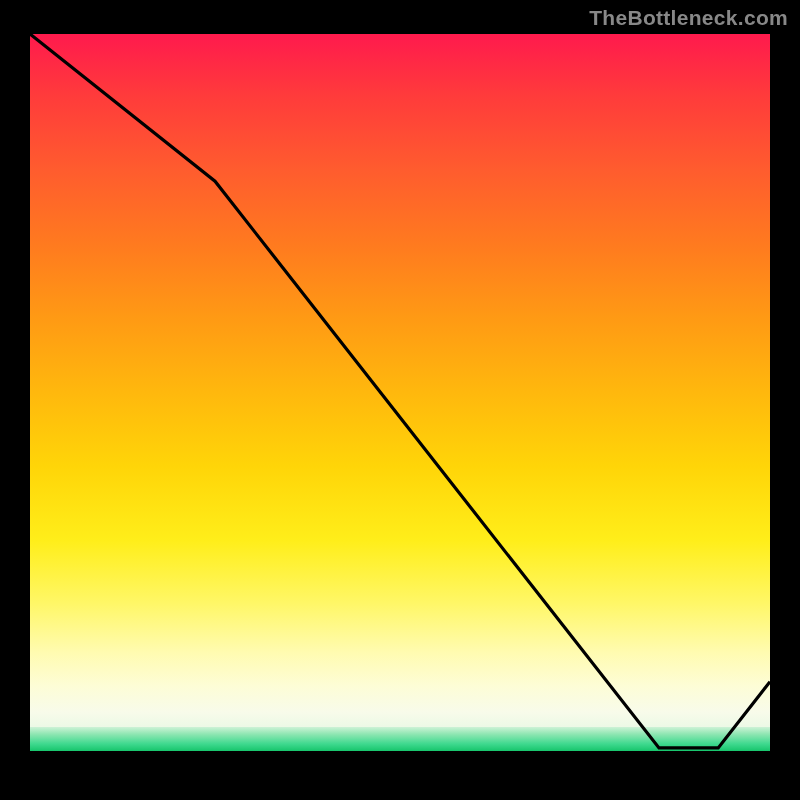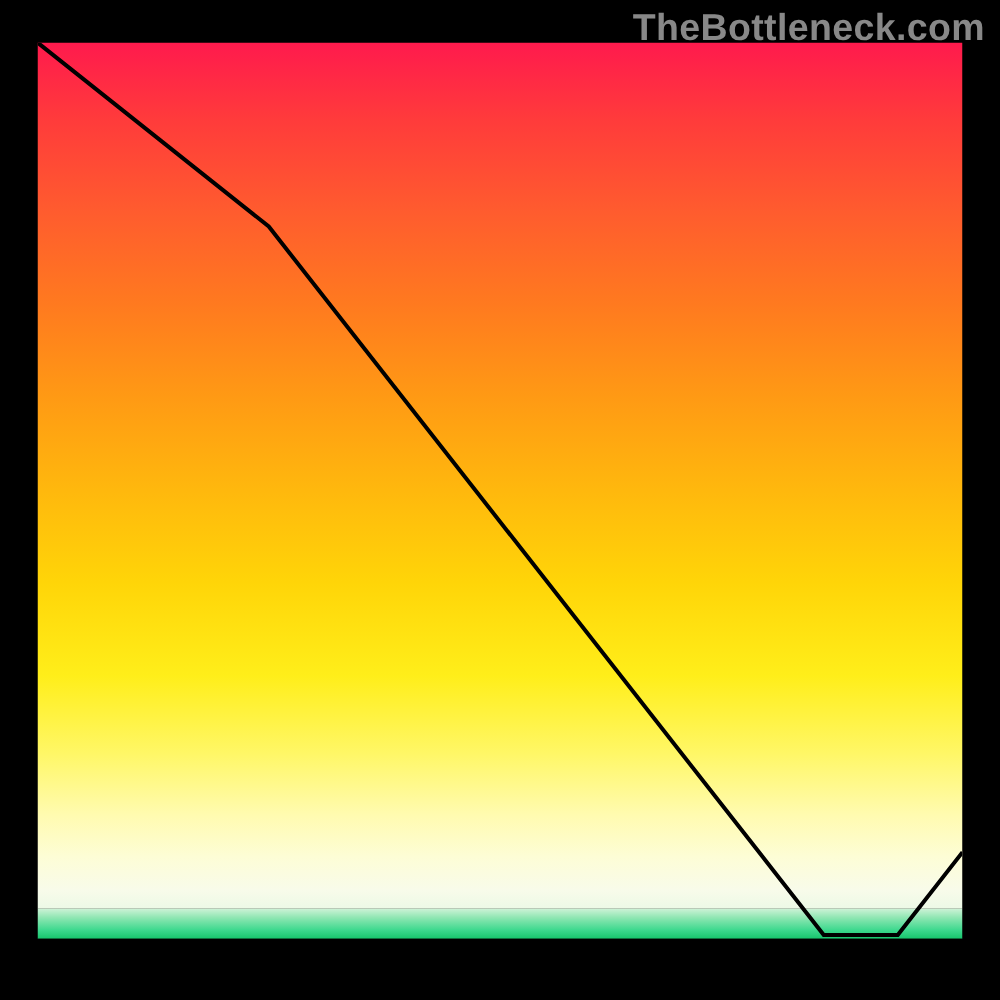--- a/index.html
+++ b/index.html
@@ -14,21 +14,21 @@
   .wrap {
     position: relative;
     width: 800px;
     height: 800px;
   }
   .attribution {
     position: absolute;
     top: 6px;
     right: 12px;
     color: #888;
-    font-size: 30px;
+    font-size: 21px;
     font-weight: 600;
     letter-spacing: 0.3px;
   }
   .plot-frame {
     position: absolute;
     left: 30px;
     top: 34px;
     width: 740px;
     height: 736px;
     background: #000;

